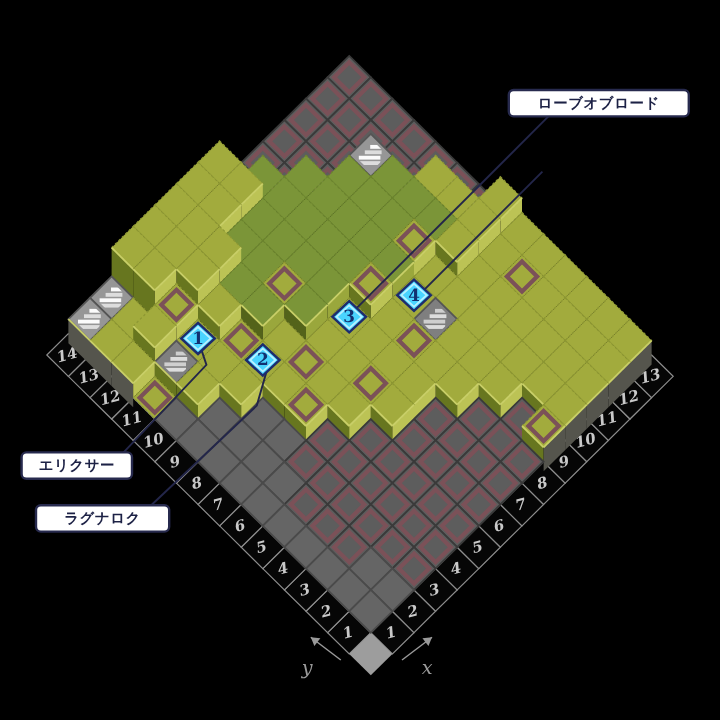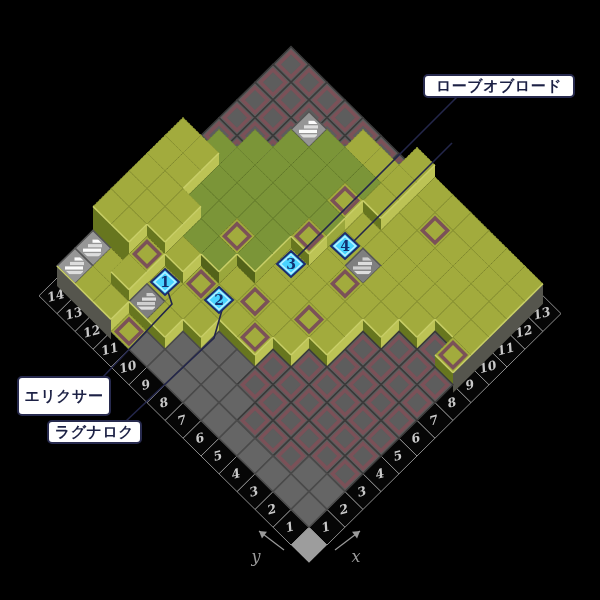--- a/index.html
+++ b/index.html
@@ -1,21 +1,21 @@
 <!DOCTYPE html>
 <html><head>
 <meta charset="utf-8">
 <style>
   html,body{margin:0;padding:0;background:#000;}
   #stage{position:relative;width:600px;height:600px;background:#000;overflow:hidden;
          font-family:"Liberation Sans","DejaVu Sans",sans-serif;}
   #scene{position:absolute;left:0;top:0;}
   .item-label{position:absolute;box-sizing:border-box;display:flex;align-items:center;justify-content:center;
     background:#ffffff;border:2px solid #272a4e;border-radius:5px;color:#1c2145;
-    font-size:15px;font-weight:bold;letter-spacing:.5px;white-space:nowrap;
+    font-size:12px;font-weight:bold;letter-spacing:.5px;white-space:nowrap;
     font-family:"Liberation Sans","DejaVu Sans",sans-serif;}
 </style>
 </head>
 <body>
 
 <div id="stage">
   <svg id="scene" width="600" height="600">
       <g>
         <polygon points="327,509.40000000000003 345,527.2 327,545 309,527.2" fill="#060606" stroke="#8d8d8d" stroke-width="1"></polygon>
         <text transform="translate(327,531.2) rotate(-15)" text-anchor="middle" fill="#c9c9c9" font-size="12.5" font-family="&quot;DejaVu Serif&quot;,&quot;Liberation Serif&quot;,serif" font-weight="bold" font-style="italic">1</text>
@@ -502,15 +502,15 @@
         <polygon points="291,254.5 301.5,264 291,273.5 280.5,264" fill="none" stroke="#b9f1ff" stroke-width="1.5"></polygon>
         <text x="291" y="268.5" text-anchor="middle" fill="#123070" font-size="14" font-weight="bold" font-family="&quot;DejaVu Serif&quot;,&quot;Liberation Serif&quot;,serif">3</text>
       </g>
       <g>
         <polygon points="345,233 359,246 345,259 331,246" fill="#49d4ff" stroke="#1d2c6e" stroke-width="2"></polygon>
         <polygon points="345,236.5 355.5,246 345,255.5 334.5,246" fill="none" stroke="#b9f1ff" stroke-width="1.5"></polygon>
         <text x="345" y="250.5" text-anchor="middle" fill="#123070" font-size="14" font-weight="bold" font-family="&quot;DejaVu Serif&quot;,&quot;Liberation Serif&quot;,serif">4</text>
       </g>
     </svg>
   <div class="item-label" style="left: 423px; top: 74px; width: 152px; height: 24px;">ローブオブロード</div>
-  <div class="item-label" style="left: 17px; top: 376px; width: 94px; height: 40px;">エリクサー</div>
-  <div class="item-label" style="left: 47px; top: 420px; width: 95px; height: 24px;">ラグナロク</div>
+  <div class="item-label" style="left: 17px; top: 376px; width: 94px; height: 24px;">エリクサー</div>
+  <div class="item-label" style="left: 29px; top: 420px; width: 113px; height: 24px;">ラグナロク</div>
 </div>
 
 </body></html>

